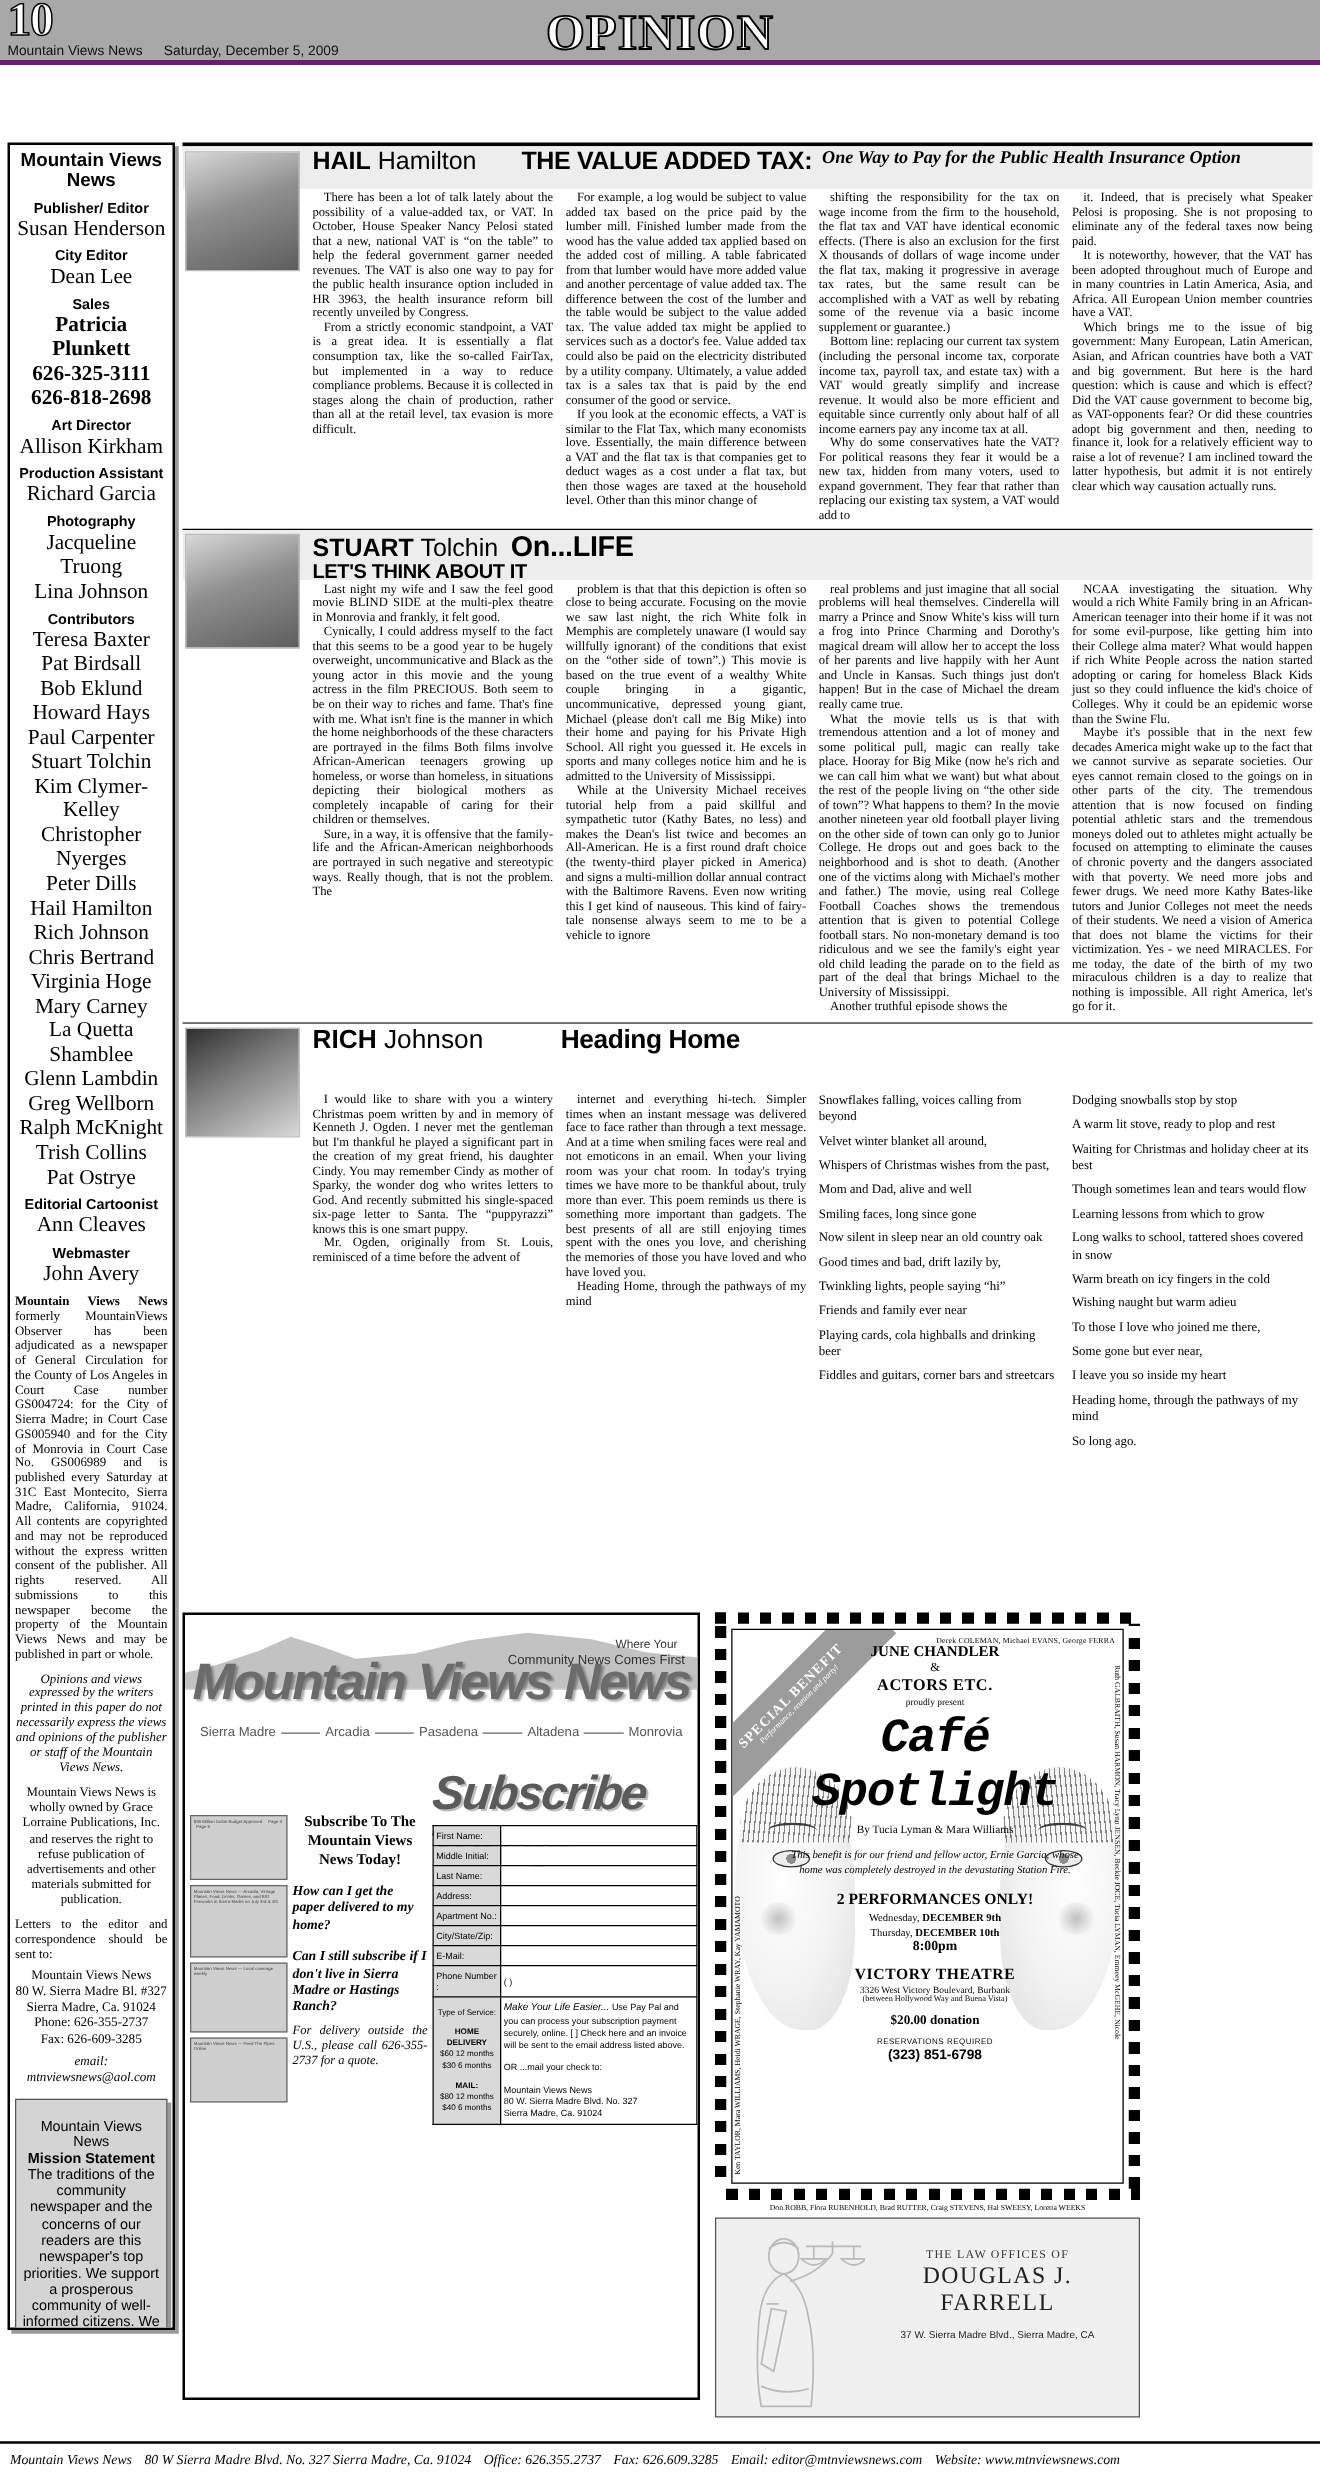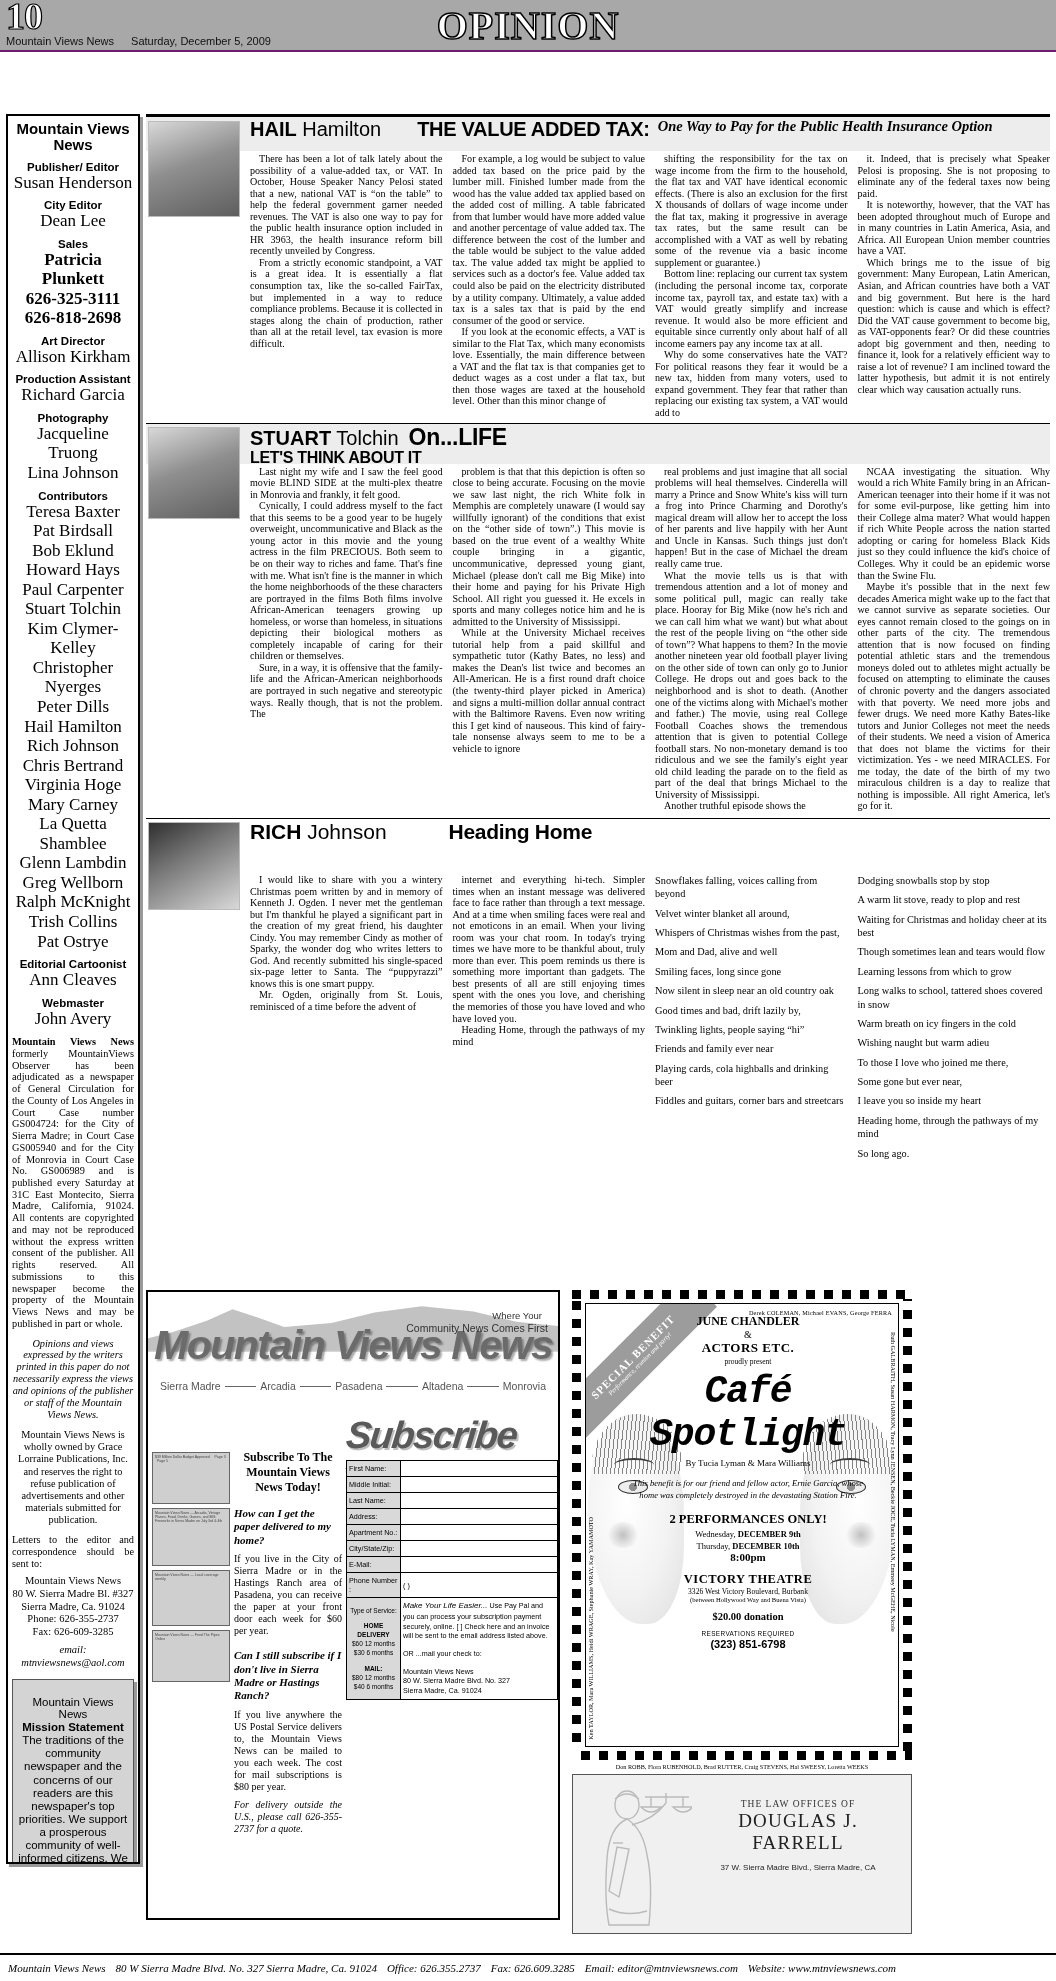--- a/index.html
+++ b/index.html
@@ -9,21 +9,21 @@
     background:#ffffff;
     font-family:"Liberation Serif", serif;
     color:#000;
     overflow:hidden;
     position:relative;
   }
 
   
   #masthead {
     height:52px; background:#a8a8a8;
-    border-bottom:2px solid #701a75;
+    border-bottom:4px solid #701a75;
     position:relative;
   }
   .pagenum {
     position:absolute; left:6px; top:-6px;
     font-family:"Liberation Serif", serif;
     font-size:38px; font-weight:700;
     color:#ffffff;
     -webkit-text-stroke:1.2px #000;
     text-shadow:0 0 0 #000;
     letter-spacing:-1px;
@@ -634,23 +634,21 @@
       <div class="sub-left">
         <div class="thumb" style="height:52px;">$39 Million Dollar Budget Approved &nbsp; &nbsp; Page 3 &nbsp; Page 5</div>
         <div class="thumb" style="height:58px;">Mountain Views News — Arcadia, Vintage Planes, Food, Drinks, Games, and BIG Fireworks in Sierra Madre on July 3rd &amp; 4th</div>
         <div class="thumb" style="height:56px;">Mountain Views News — Local coverage weekly</div>
         <div class="thumb" style="height:52px;">Mountain Views News — Feed The Pipes Online</div>
       </div>
 
       <div class="sub-mid">
         <div class="h">Subscribe To The Mountain Views News Today!</div>
         <div class="q">How can I get the paper delivered to my home?</div>
-        <div class="a">If you live in the City of Sierra Madre or in the Hastings Ranch area of Pasadena, you can receive the paper at your front door each week for $60 per year.</div>
         <div class="q">Can I still subscribe if I don't live in Sierra Madre or Hastings Ranch?</div>
-        <div class="a">If you live anywhere the US Postal Service delivers to, the Mountain Views News can be mailed to you each week. The cost for mail subscriptions is $80 per year.</div>
         <div class="a" style="font-style:italic;">For delivery outside the U.S., please call 626-355-2737 for a quote.</div>
       </div>
 
       <table id="subform">
         <tbody id="subform-body">
             <tr>
               <td class="lab">First Name:</td>
               <td class="val"></td>
             </tr>
             <tr>

